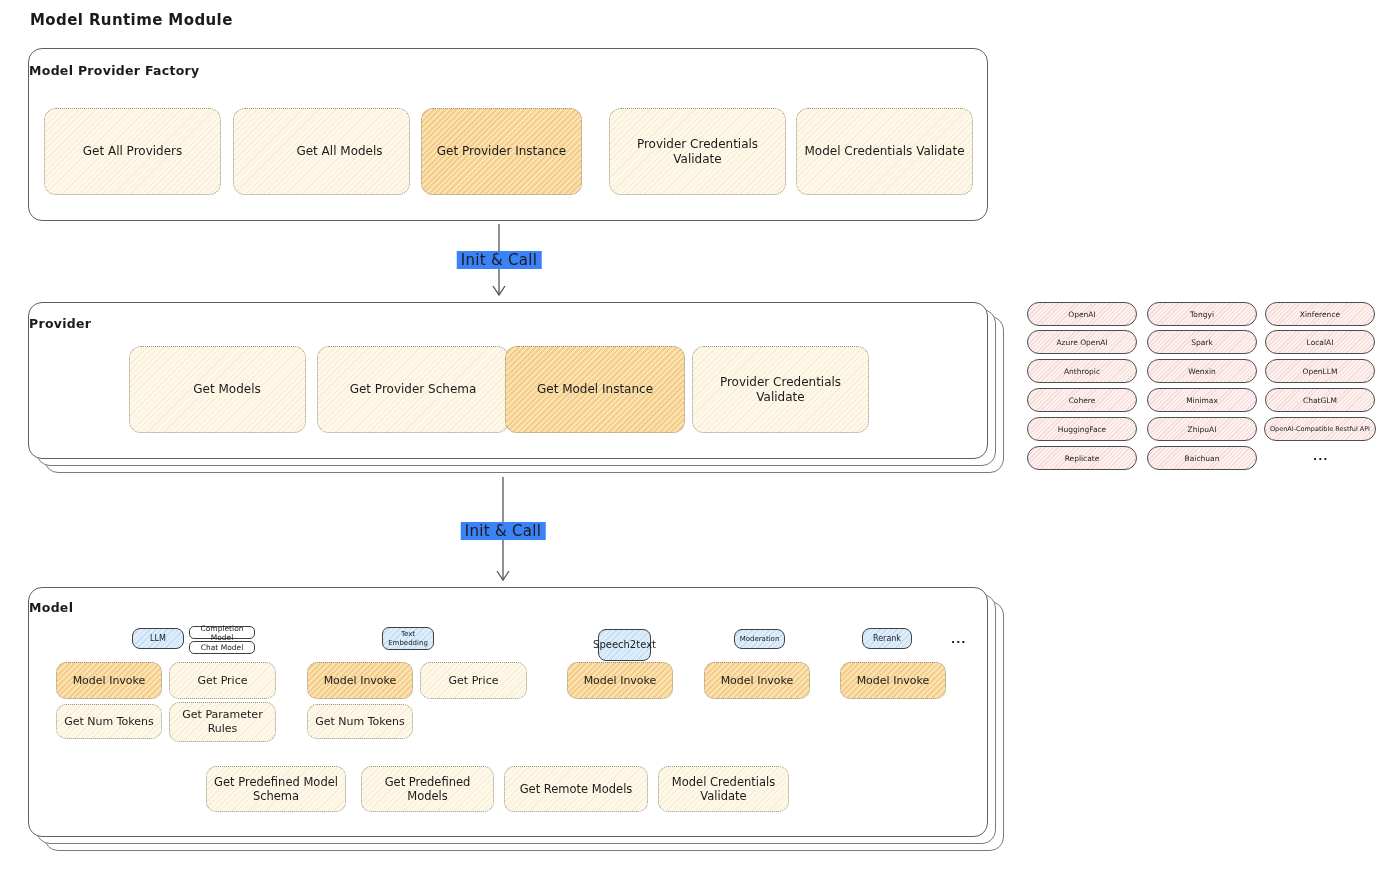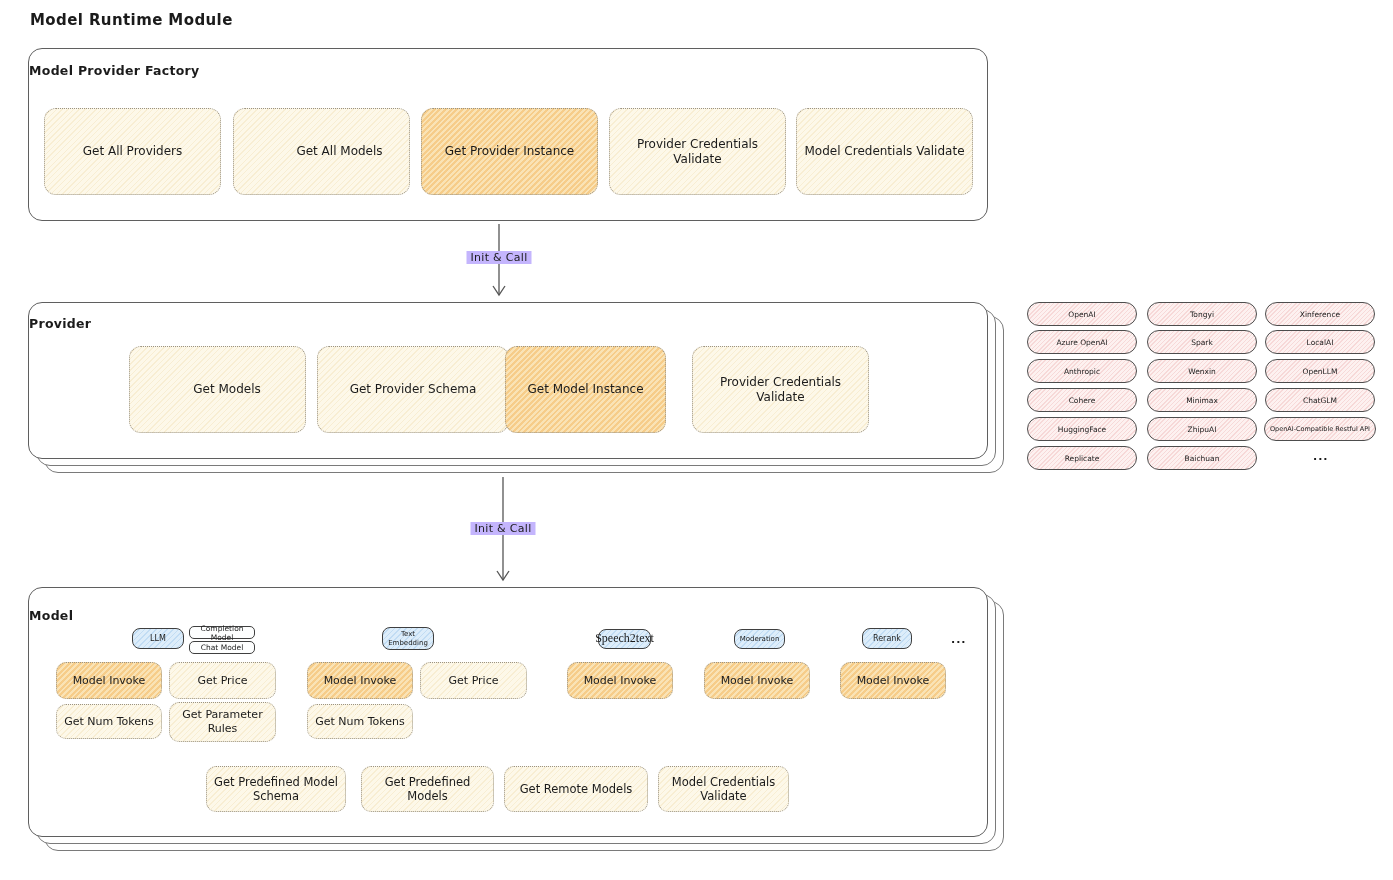--- a/index.html
+++ b/index.html
@@ -52,54 +52,54 @@
     position:absolute;display:flex;align-items:center;justify-content:center;text-align:center;
     border:1.3px solid #4d4d4d;border-radius:12px;box-sizing:border-box;width:110px;height:24px;
     background-color:#fdf1f0;
     background-image:repeating-linear-gradient(135deg,rgba(225,130,130,.22) 0 1px,transparent 1px 3px);
     font-size:7.5px;padding:1px 2px;
   }
   .pill.tiny{font-size:6.5px;width:112px;}
   
   .arrow{position:absolute;z-index:4;}
   .arrow-label{
-    position:absolute;z-index:5;background:#c4b5fd;padding:0 4px;font-size:11px;transform:translateX(-50%);
+    position:absolute;z-index:5;background:#3b82f6;padding:0 4px;font-size:15px;transform:translateX(-50%);
     letter-spacing:.3px;
   }
   .more{position:absolute;font-size:11px;letter-spacing:1px;font-weight:600;}
 </style>
 </head>
 <body>
 
 <div class="canvas">
 
   <div class="doc-title">Model Runtime Module</div>
 
   <div class="panel" style="left:28px;top:48px;width:958px;height:171px;">
     <div class="panel-title" style="top:14px;">Model Provider Factory</div>
     <div class="ybox" style="left:15px;top:59px;width:177px;height:87px;">Get All Providers</div>
     <div class="ybox" style="left:204px;top:59px;width:177px;height:87px;padding-left:40px;">Get All Models</div>
-    <div class="ybox hl" style="left:392px;top:59px;width:177px;height:87px;">Get Provider Instance</div>
+    <div class="ybox hl" style="left:392px;top:59px;width:161px;height:87px;">Get Provider Instance</div>
     <div class="ybox" style="left:580px;top:59px;width:177px;height:87px;">Provider Credentials Validate</div>
     <div class="ybox" style="left:767px;top:59px;width:177px;height:87px;">Model Credentials Validate</div>
   </div>
 
   <svg class="arrow" style="left:488px;top:224px;" width="22" height="73" viewBox="0 0 22 73">
     <line x1="11" y1="0" x2="11" y2="71" stroke="#555" stroke-width="1.3"></line>
     <polyline points="5,62 11,71 17,62" fill="none" stroke="#555" stroke-width="1.3"></polyline>
   </svg>
   <div class="arrow-label" style="left:499px;top:251px;">Init &amp; Call</div>
 
   <div class="stack s2" style="left:44px;top:316px;width:958px;height:155px;"></div>
   <div class="stack s1" style="left:36px;top:309px;width:958px;height:155px;"></div>
   <div class="panel" style="left:28px;top:302px;width:958px;height:155px;">
     <div class="panel-title" style="top:13px;">Provider</div>
     <div class="ybox" style="left:100px;top:43px;width:177px;height:87px;padding-left:23px;">Get Models</div>
     <div class="ybox" style="left:288px;top:43px;width:192px;height:87px;">Get Provider Schema</div>
-    <div class="ybox hl" style="left:476px;top:43px;width:161px;height:87px;">Get Model Instance</div>
+    <div class="ybox hl" style="left:476px;top:43px;width:180px;height:87px;">Get Model Instance</div>
     <div class="ybox" style="left:663px;top:43px;width:177px;height:87px;">Provider Credentials Validate</div>
   </div>
 
   <div class="pill" style="left:1027px;top:302px;">OpenAI</div>
   <div class="pill" style="left:1027px;top:330px;">Azure OpenAI</div>
   <div class="pill" style="left:1027px;top:359px;">Anthropic</div>
   <div class="pill" style="left:1027px;top:388px;">Cohere</div>
   <div class="pill" style="left:1027px;top:417px;">HuggingFace</div>
   <div class="pill" style="left:1027px;top:446px;">Replicate</div>
 
@@ -119,27 +119,27 @@
 
   <svg class="arrow" style="left:492px;top:477px;" width="22" height="105" viewBox="0 0 22 105">
     <line x1="11" y1="0" x2="11" y2="103" stroke="#555" stroke-width="1.3"></line>
     <polyline points="5,94 11,103 17,94" fill="none" stroke="#555" stroke-width="1.3"></polyline>
   </svg>
   <div class="arrow-label" style="left:503px;top:522px;">Init &amp; Call</div>
 
   <div class="stack s2" style="left:44px;top:601px;width:958px;height:248px;"></div>
   <div class="stack s1" style="left:36px;top:594px;width:958px;height:248px;"></div>
   <div class="panel" style="left:28px;top:587px;width:958px;height:248px;">
-    <div class="panel-title" style="top:20px;">Model</div>
+    <div class="panel-title" style="top:12px;">Model</div>
 
     <div class="tab" style="left:103px;top:40px;width:52px;height:21px;text-align:center;">LLM</div>
     <div class="subtab" style="left:160px;top:38px;width:66px;height:13px;">Completion Model</div>
     <div class="subtab" style="left:160px;top:53px;width:66px;height:13px;">Chat Model</div>
-    <div class="tab" style="left:353px;top:39px;width:52px;height:23px;font-size:7px;">Text Embedding</div>
-    <div class="tab" style="left:569px;top:41px;width:53px;height:20px;font-size:12px;font-family:Liberation Serif, serif;">Speech2text</div>
+    <div class="tab" style="left:353px;top:39px;width:52px;height:23px;font-size:7px;border-radius:7px;">Text Embedding</div>
+    <div class="tab" style="left:569px;top:41px;width:53px;height:32px;font-size:10px;">Speech2text</div>
     <div class="tab" style="left:705px;top:41px;width:51px;height:20px;font-size:7px;">Moderation</div>
     <div class="tab" style="left:833px;top:40px;width:50px;height:21px;">Rerank</div>
     <div class="more" style="left:922px;top:45px;">...</div>
 
     <div class="ybox sm hl" style="left:27px;top:74px;width:106px;height:37px;">Model Invoke</div>
     <div class="ybox sm" style="left:140px;top:74px;width:107px;height:37px;">Get Price</div>
     <div class="ybox sm hl" style="left:278px;top:74px;width:106px;height:37px;">Model Invoke</div>
     <div class="ybox sm" style="left:391px;top:74px;width:107px;height:37px;">Get Price</div>
     <div class="ybox sm hl" style="left:538px;top:74px;width:106px;height:37px;">Model Invoke</div>
     <div class="ybox sm hl" style="left:675px;top:74px;width:106px;height:37px;">Model Invoke</div>

